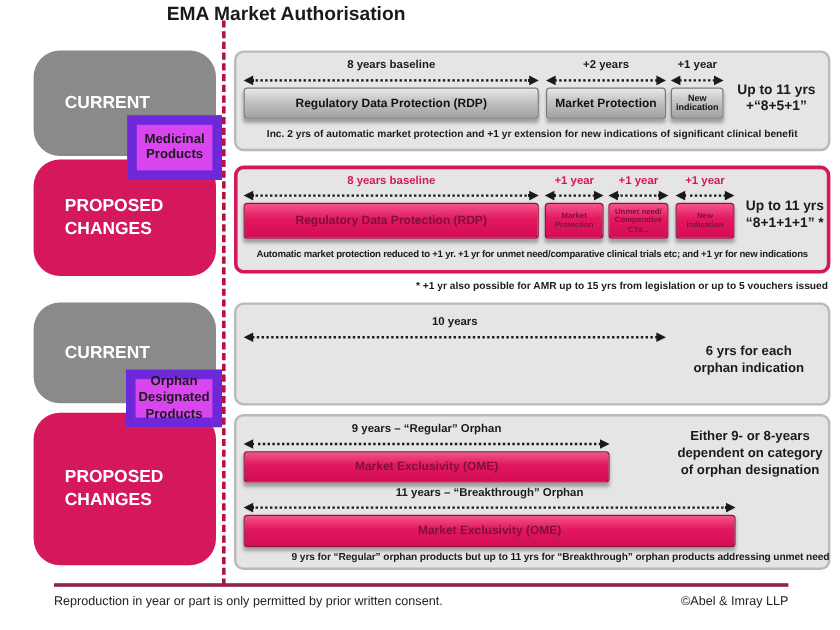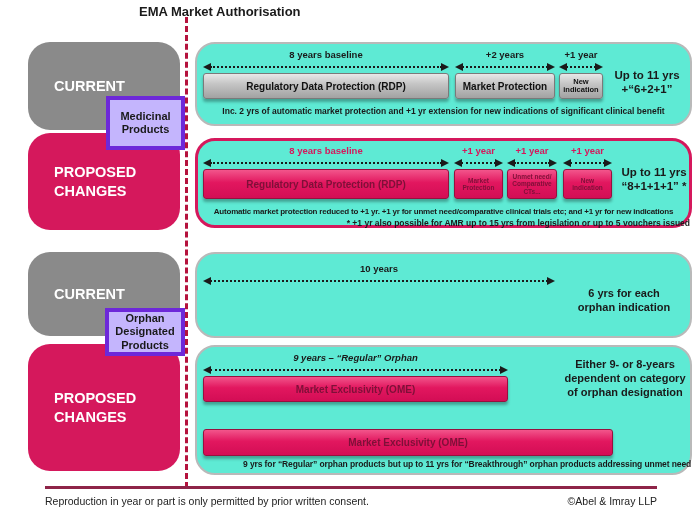--- a/index.html
+++ b/index.html
@@ -10,36 +10,36 @@
   }
   *{margin:0;padding:0;box-sizing:border-box;}
   html,body{width:700px;height:525px;}
   body{
     position:relative;background:#fff;overflow:hidden;
     font-family:"Liberation Sans", sans-serif;color:#1a1a1a;
   }
   .abs{position:absolute;}
 
   
-  .title{left:139px;top:4px;font-size:13px;font-weight:bold;}
+  .title{left:139px;top:4px;font-size:16px;font-weight:bold;}
   .divider-line{left:185px;top:17px;height:471px;width:0;border-left:3px dashed var(--divider);}
 
   
   .side-box{border-radius:22px;}
   .side-box.gray{background:var(--gray);}
   .side-box.pink{background:var(--pink);}
   .side-label{position:absolute;left:26px;color:#fff;font-weight:bold;font-size:14.5px;line-height:19px;width:110px;}
   .product-box{
-    background:#c4b5fd;border:4px solid #6d28d9;z-index:6;
+    background:#d946ef;border:8px solid #6d28d9;z-index:6;
     display:flex;align-items:center;justify-content:center;text-align:center;
     font-weight:bold;font-size:11px;line-height:13.5px;padding:2px;
   }
 
   
-  .panel{position:absolute;background:#5eead4;border-radius:20px;}
+  .panel{position:absolute;background:#e5e5e5;border-radius:8px;}
   .panel.gray-border{border:2px solid #b9b9b9;}
   .panel.pink-border{border:3px solid var(--pink);}
 
   .seg{position:absolute;}
   .arrow-label{height:11px;line-height:11px;text-align:center;font-weight:bold;font-size:9.5px;white-space:nowrap;margin-bottom:3px;}
   .pink-label .arrow-label{color:var(--pink);}
   .arrow{position:relative;height:8px;}
   .arrow .line{position:absolute;left:7px;right:7px;top:3px;border-top:2px dotted #1a1a1a;}
   .arrow .ah{position:absolute;top:0;width:0;height:0;border-top:4px solid transparent;border-bottom:4px solid transparent;}
   .arrow .ah.l{left:0;border-right:8px solid #1a1a1a;}
@@ -59,21 +59,21 @@
     border:1px solid #97103f;box-shadow:0 3px 3px rgba(0,0,0,.3);color:#7e1038;
   }
   .bar.tiny{font-size:6.5px;line-height:7.5px;padding:1px;}
   .bar.small{font-size:7.5px;line-height:8.5px;}
 
   .summary{position:absolute;text-align:center;font-weight:bold;font-size:11.5px;line-height:14px;}
   .panel-note{position:absolute;text-align:center;font-weight:bold;white-space:nowrap;}
   .note-1{left:0;right:0;top:62px;font-size:8.5px;}
   .note-2{left:0;right:0;top:66px;font-size:8px;letter-spacing:-.2px;}
   .note-4{left:0;right:0;top:112px;font-size:8.5px;letter-spacing:-.1px;margin-left:46px;}
-  .amr-note{right:10px;top:218px;font-size:8.5px;font-weight:bold;white-space:nowrap;text-align:left;}
+  .amr-note{right:10px;top:233px;font-size:8.5px;font-weight:bold;white-space:nowrap;text-align:left;}
 
   
   .footer-line{left:45px;top:486px;width:612px;height:3px;background:var(--footline);}
   .footer-text{top:495px;font-size:10.5px;color:#222;}
   .footer-left{left:45px;}
   .footer-right{right:43px;}
 </style>
 </head>
 <body>
 
@@ -119,21 +119,21 @@
         <i class="ah l"></i>
         <span class="line"></span>
         <i class="ah r"></i>
       </div>
   </div>
   <div class="bar gray" style="left:6px;top:29px;width:246px;height:26px;">Regulatory Data Protection (RDP)</div>
   <div class="bar gray" style="left:258px;top:29px;width:100px;height:26px;">Market Protection</div>
   <div class="bar gray small" style="left:362px;top:29px;width:44px;height:26px;">New indication</div>
   <div class="summary" style="left:408px;top:24px;width:84px;">
     <div>Up to 11 yrs</div>
-    <div>+“6+2+1”</div>
+    <div>+“8+5+1”</div>
   </div>
   <div class="panel-note note-1">Inc. 2 yrs of automatic market protection and +1 yr extension for new indications of significant clinical benefit</div>
 </div>
 
 <div class="panel pink-border pink-label" style="left:195px;top:138px;width:497px;height:90px;">
   <div class="seg" style="left:5px;top:4px;width:246px;">
     <div class="arrow-label">8 years baseline</div>
     <div class="arrow">
         <i class="ah l"></i>
         <span class="line"></span>
@@ -183,29 +183,37 @@
     <div class="arrow">
         <i class="ah l"></i>
         <span class="line"></span>
         <i class="ah r"></i>
       </div>
   </div>
   <div class="summary" style="left:372px;top:32px;width:110px;font-size:11px;">6 yrs for each orphan indication</div>
 </div>
 
 <div class="panel gray-border" style="left:195px;top:345px;width:497px;height:130px;">
-  <div class="seg" style="left:6px;top:5px;width:305px;font-style:italic;">
+  <div class="seg" style="left:6px;top:5px;width:305px;">
     <div class="arrow-label">9 years – “Regular” Orphan</div>
     <div class="arrow">
         <i class="ah l"></i>
         <span class="line"></span>
         <i class="ah r"></i>
       </div>
   </div>
   <div class="bar pink" style="left:6px;top:29px;width:305px;height:26px;">Market Exclusivity (OME)</div>
   <div class="summary" style="left:366px;top:10px;width:124px;font-size:11px;">Either 9- or 8-years dependent on category of orphan designation</div>
+  <div class="seg" style="left:6px;top:58px;width:410px;">
+    <div class="arrow-label">11 years – “Breakthrough” Orphan</div>
+    <div class="arrow">
+        <i class="ah l"></i>
+        <span class="line"></span>
+        <i class="ah r"></i>
+      </div>
+  </div>
   <div class="bar pink" style="left:6px;top:82px;width:410px;height:27px;">Market Exclusivity (OME)</div>
   <div class="panel-note note-4">9 yrs for “Regular” orphan products but up to 11 yrs for “Breakthrough” orphan products addressing unmet need</div>
 </div>
 
 <div class="abs footer-line"></div>
 <div class="abs footer-text footer-left">Reproduction in year or part is only permitted by prior written consent.</div>
 <div class="abs footer-text footer-right">©Abel &amp; Imray LLP</div>
 
 </body></html>

